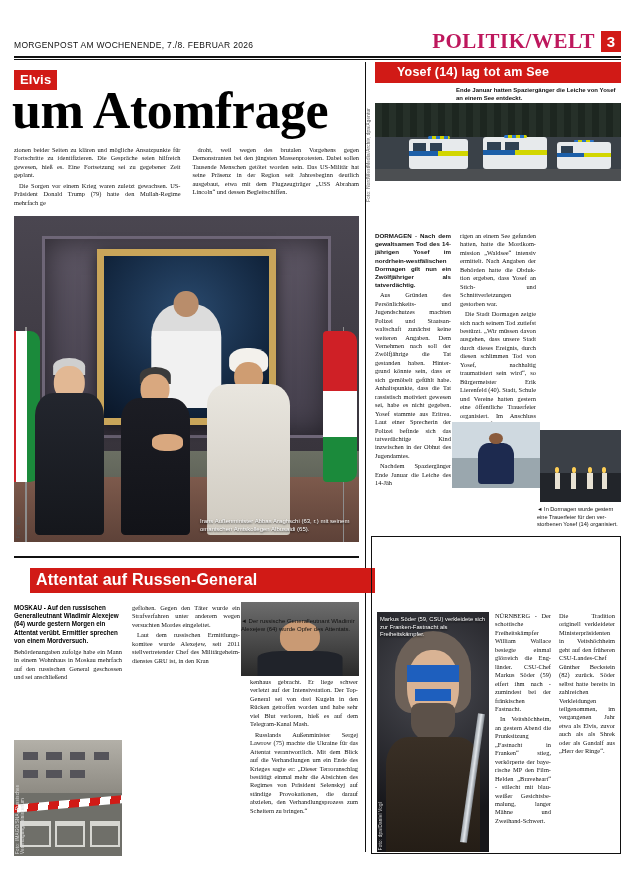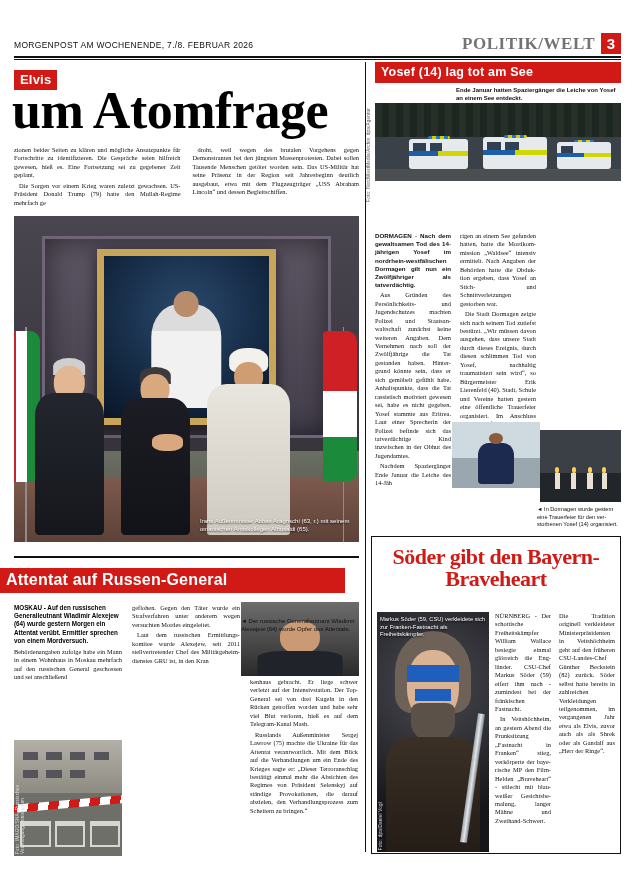--- a/index.html
+++ b/index.html
@@ -37,23 +37,23 @@
     padding-bottom: 4px;
   }
   .masthead-right {
     display: flex;
     align-items: center;
     gap: 6px;
   }
   .rubrik {
     font-family: "Liberation Serif", serif;
     font-weight: bold;
-    font-size: 17px;
+    font-size: 21px;
     letter-spacing: .5px;
-    color: #737373;
+    color: #be185d;
   }
   .pagenum {
     background: #d11a16;
     color: #fff;
     font-family: "Liberation Sans", sans-serif;
     font-weight: bold;
     font-size: 15px;
     width: 20px; height: 21px;
     display: flex; align-items: center; justify-content: center;
   }
@@ -226,21 +226,21 @@
   .flagpole i { position:absolute; left:45%; bottom:0; width:8%; height:100%; background:#8d8d8d; }
   .flag { position:absolute; left:-70%; top:2%; width: 200%; height: 70%;
       border-radius: 4px 10px 10px 4px; }
   .fl1 { left: 1%; }
   .fl1 .flag { background: linear-gradient(90deg,#cf2026 0 30%, #ffffff 30% 62%, #1b8a3b 62% 100%); }
   .fl2 { right: 2%; }
   .fl2 .flag { background: linear-gradient(180deg,#cf2026 0 40%, #ffffff 40% 70%, #1b8a3b 70% 100%); }
 
   
   .att-rule { position: absolute; left: 14px; top: 556px; width: 345px; border-top: 2px solid #111; }
-  .att-kicker { position: absolute; left: 0; top: 568px; width: 345px; }
+  .att-kicker { position: absolute; left: 30px; top: 568px; width: 345px; }
   .att-kicker .kicker-bar { display:block; font-size: 16px; padding: 3px 6px 4px 6px; }
   .att-body {
     position: absolute;
     left: 14px; top: 604px;
     width: 345px; height: 250px;
   }
   .att-cols { display: flex; gap: 10px; }
   .att-c { width: 108px; }
   .att-photo {
     position: absolute;
@@ -293,21 +293,21 @@
     font-family: "Liberation Sans", sans-serif;
     font-size: 6px; line-height: 1.3; color: #111;
   }
 
   
   .vdiv { position: absolute; top: 62px; left: 365px; width: 0; height: 790px; border-left: 1px solid #111; }
 
   .yos-kicker {
     position: absolute; left: 375px; top: 62px; width: 246px;
   }
-  .yos-kicker .kicker-bar { display:block; font-size: 12.5px; padding: 3px 6px 4px 6px; }
+  .yos-kicker .kicker-bar { display:block; font-size: 12.5px; padding: 3px 6px 4px 22px; }
   .yos-sub {
     position: absolute; left: 456px; top: 86px; width: 165px;
     font-family: "Liberation Sans", sans-serif;
     font-weight: bold;
     font-size: 6px; line-height: 1.35; color: #111;
   }
   .yos-photo {
     position: absolute; left: 375px; top: 103px;
     width: 246px; height: 78px;
     background: #2e3238; overflow: hidden;
@@ -578,21 +578,20 @@
     <div class="p3-candle" style="left:38%;"></div>
       <div class="p3-flame" style="left:39%;"></div>
     <div class="p3-candle" style="left:58%;"></div>
       <div class="p3-flame" style="left:59%;"></div>
     <div class="p3-candle" style="left:76%;"></div>
       <div class="p3-flame" style="left:77%;"></div>
   </div>
   <div class="yos-cap3 arrow-cap" style="position:absolute;left:537px;top:506px;width:84px;">◄ In Dormagen wurde ges­tern eine Trauerfeier für den ver­storbenen Yosef (14) organisiert.</div>
 
   <div class="soeder-box"></div>
-  <div class="soeder-head headline">Söder gibt den Bayern-Braveheart</div>
 
   <div class="soeder-photo">
     <div class="sp-bg"></div>
     <div class="sp-hair"></div>
     <div class="sp-face"></div>
     <div class="sp-paint1"></div>
     <div class="sp-paint2"></div>
     <div class="sp-beard"></div>
     <div class="sp-body"></div>
     <div class="sp-sword"></div>

